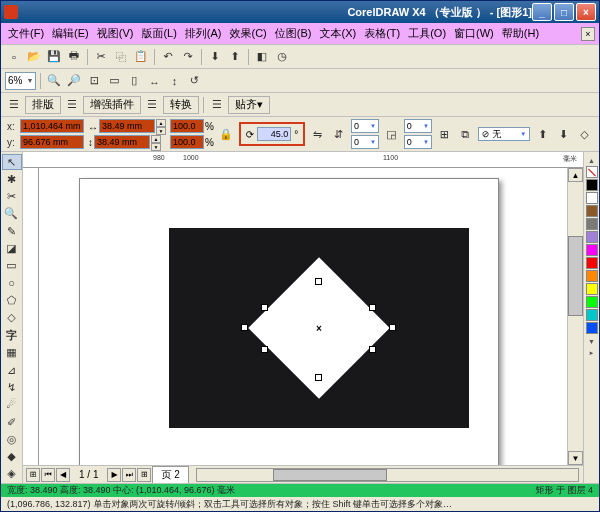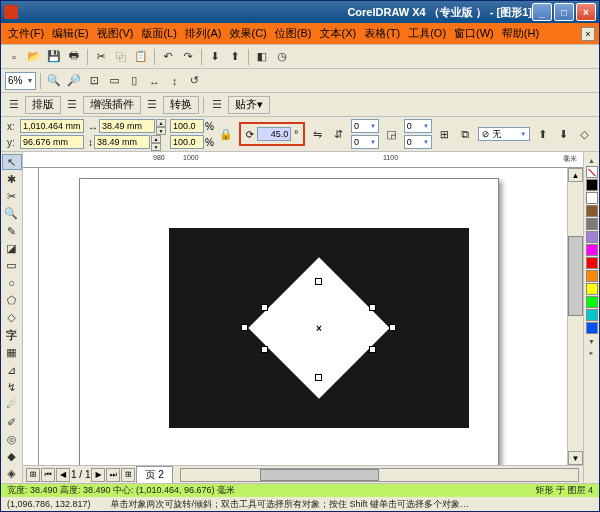--- a/index.html
+++ b/index.html
@@ -5,36 +5,36 @@
 * { margin: 0; padding: 0; box-sizing: border-box; font-family: "Microsoft YaHei", Tahoma, sans-serif; }
 body { background: #fff; font-size: 11px; overflow: hidden; }
 .window { width: 600px; height: 512px; background: #ece9d8; display: flex; flex-direction: column; border: 1px solid #0a246a; }
 .titlebar { height: 22px; background: linear-gradient(to bottom, #3a6ea5, #2a5e95 45%, #0a4e8a); display: flex; align-items: center; padding: 0 3px; color: #fff; font-size: 11px; }
 .titlebar-icon { width: 14px; height: 14px; background: #d43a1a; border-radius: 2px; margin-right: 4px; }
 .titlebar-text { flex: 1; font-weight: bold; text-align: right; }
 .titlebar-btns { display: flex; gap: 2px; }
 .tbtn { width: 20px; height: 18px; background: linear-gradient(to bottom, #7da6d8, #4a7abf); border: 1px solid #fff; border-radius: 2px; color: #fff; display: flex; align-items: center; justify-content: center; font-size: 10px; font-weight: bold; cursor: pointer; }
 .tbtn.close { background: linear-gradient(to bottom, #f08678, #d84a2e); }
 
-.menubar { height: 22px; background: #f97316; display: flex; align-items: center; padding: 0 3px; border-bottom: 1px solid #c0c0c0; position: relative; }
+.menubar { height: 22px; background: #f0abfc; display: flex; align-items: center; padding: 0 3px; border-bottom: 1px solid #c0c0c0; position: relative; }
 .menuitem { padding: 2px 4px; cursor: pointer; font-size: 11px; display: flex; align-items: center; }
 .mnu-x { position: absolute; right: 4px; width: 14px; height: 14px; background: #ece9d8; border: 1px solid #888; display: flex; align-items: center; justify-content: center; font-size: 9px; cursor: pointer; }
 
 .toolbar { min-height: 24px; background: #ece9d8; display: flex; align-items: center; padding: 2px 4px; border-bottom: 1px solid #c0c0c0; gap: 2px; flex-wrap: wrap; }
 .tb-icon { width: 18px; height: 18px; background: #ece9d8; border: 1px solid transparent; display: flex; align-items: center; justify-content: center; cursor: pointer; font-size: 11px; color: #333; }
 .tb-sep { width: 1px; height: 16px; background: #b0b0b0; margin: 0 2px; }
 .tb-combo { height: 18px; border: 1px solid #7f9db9; background: #fff; font-size: 10px; padding: 0 2px; display: flex; align-items: center; }
 .tb-combo span.arrow { margin-left: 4px; font-size: 7px; color: #555; }
 .tb-btn-txt { height: 18px; padding: 0 6px; background: #ece9d8; border: 1px solid #b0b0b0; display: flex; align-items: center; font-size: 11px; cursor: pointer; }
 
 .proprow { display: flex; align-items: center; gap: 4px; padding: 2px 6px; background: #ece9d8; border-bottom: 1px solid #c0c0c0; min-height: 34px; font-size: 10px; }
 .prop-grp { display: flex; flex-direction: column; gap: 2px; }
 .prop-field { display: flex; align-items: center; gap: 1px; }
 .prop-field label { font-size: 10px; color: #333; width: 12px; }
-.prop-input { width: 64px; height: 14px; border: 1px solid #7f9db9; background: #fef9c3; font-size: 9px; padding: 0 2px; }
+.prop-input { width: 64px; height: 14px; border: 1px solid #7f9db9; background: #c2410c; font-size: 9px; padding: 0 2px; }
 .prop-spin { width: 10px; height: 14px; display: flex; flex-direction: column; }
 .prop-spin div { flex: 1; background: #ece9d8; border: 1px solid #999; font-size: 5px; display: flex; align-items: center; justify-content: center; cursor: pointer; }
 .rot-box { border: 2px solid #d43a1a; padding: 3px 5px; display: flex; align-items: center; gap: 3px; }
 .rot-input { width: 34px; height: 14px; border: 1px solid #7f9db9; background: #d0d8ff; font-size: 9px; padding: 0 2px; text-align: right; color: #000; }
 .dd { width: 28px; height: 14px; border: 1px solid #7f9db9; background: #fff; font-size: 9px; display: flex; align-items: center; padding: 0 2px; }
 .dd .arrow { margin-left: auto; font-size: 6px; color: #4169e1; }
 
 .workspace { flex: 1; display: flex; background: #ece9d8; overflow: hidden; }
 .toolbox { width: 22px; background: #ece9d8; display: flex; flex-direction: column; padding-top: 2px; border-right: 1px solid #c0c0c0; }
 .tool { width: 20px; height: 20px; margin: 0 auto 1px; background: #ece9d8; border: 1px solid transparent; display: flex; align-items: center; justify-content: center; font-size: 11px; cursor: pointer; color: #333; }
@@ -67,21 +67,21 @@
 .pn-btn { width: 14px; height: 14px; border: 1px solid #999; background: #ece9d8; display: flex; align-items: center; justify-content: center; font-size: 8px; cursor: pointer; }
 .page-tab { padding: 1px 8px; background: #fff; border: 1px solid #999; font-size: 10px; cursor: pointer; }
 .hscroll { flex: 1; height: 14px; background: #ece9d8; border: 1px solid #999; margin: 0 4px; position: relative; }
 .hscroll-thumb { position: absolute; left: 20%; width: 30%; height: 100%; background: #c8c8c8; border: 1px solid #888; cursor: pointer; }
 
 .vscroll { width: 16px; background: #ece9d8; border-left: 1px solid #c0c0c0; display: flex; flex-direction: column; }
 .vscroll-btn { height: 14px; border: 1px solid #999; background: #ece9d8; display: flex; align-items: center; justify-content: center; font-size: 8px; cursor: pointer; }
 .vscroll-track { flex: 1; position: relative; }
 .vscroll-thumb { position: absolute; top: 20%; width: 100%; height: 30%; background: #c8c8c8; border: 1px solid #888; cursor: pointer; }
 
-.statusbar { height: 14px; background: #bef264; border-top: 1px solid #c0c0c0; display: flex; align-items: center; font-size: 9px; padding: 0 6px; gap: 12px; color: #222; }
+.statusbar { height: 14px; background: #22c55e; border-top: 1px solid #c0c0c0; display: flex; align-items: center; font-size: 9px; padding: 0 6px; gap: 12px; color: #222; }
 .statusbar2 { height: 14px; background: #ece9d8; display: flex; align-items: center; font-size: 9px; padding: 0 6px; color: #222; }
 
 .outline-none { width: 56px; height: 14px; border: 1px solid #7f9db9; background: #fff; display: flex; align-items: center; gap: 3px; padding: 0 3px; font-size: 9px; }
 </style>
 </head>
 <body>
 
 <div class="window">
 
   <div class="titlebar">
@@ -306,21 +306,21 @@
               <div class="vscroll-thumb"></div>
             </div>
           <div class="vscroll-btn">▼</div>
         </div>
       </div>
       <div class="hscroll-area">
         <div class="page-nav">
           <div class="pn-btn">⊞</div>
           <div class="pn-btn">⏮</div>
           <div class="pn-btn">◀</div>
-          <span style="padding:0 0">1 / 1</span>
+          <span style="padding:0 8px">1 / 1</span>
           <div class="pn-btn">▶</div>
           <div class="pn-btn">⏭</div>
           <div class="pn-btn">⊞</div>
           <div class="page-tab">页 2</div>
         </div>
         <div class="hscroll">
           <div class="hscroll-thumb"></div>
         </div>
       </div>
     </div>
@@ -345,16 +345,16 @@
     </div>
 
   </div>
 
   <div class="statusbar">
     <span>宽度: 38.490 高度: 38.490 中心: (1,010.464, 96.676) 毫米</span>
     <span style="margin-left:auto">矩形 于 图层 4</span>
   </div>
   <div class="statusbar2">
     <span>(1,096.786, 132.817)</span>
-    <span style="margin-left:20px">单击对象两次可旋转/倾斜；双击工具可选择所有对象；按住 Shift 键单击可选择多个对象…</span>
+    <span style="margin-left:3px">单击对象两次可旋转/倾斜；双击工具可选择所有对象；按住 Shift 键单击可选择多个对象…</span>
   </div>
 
 </div>
 
 </body></html>

